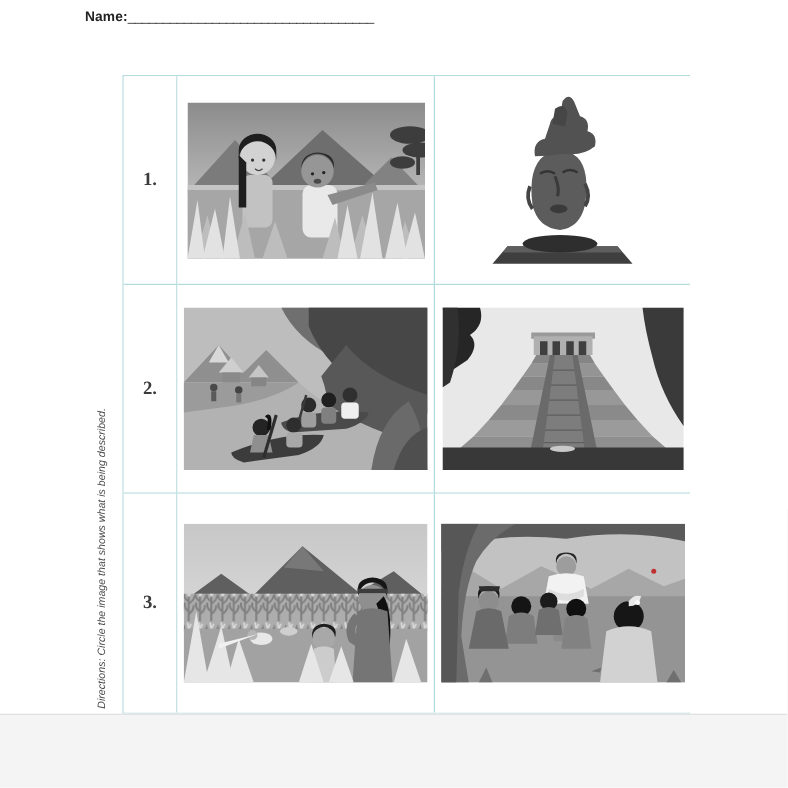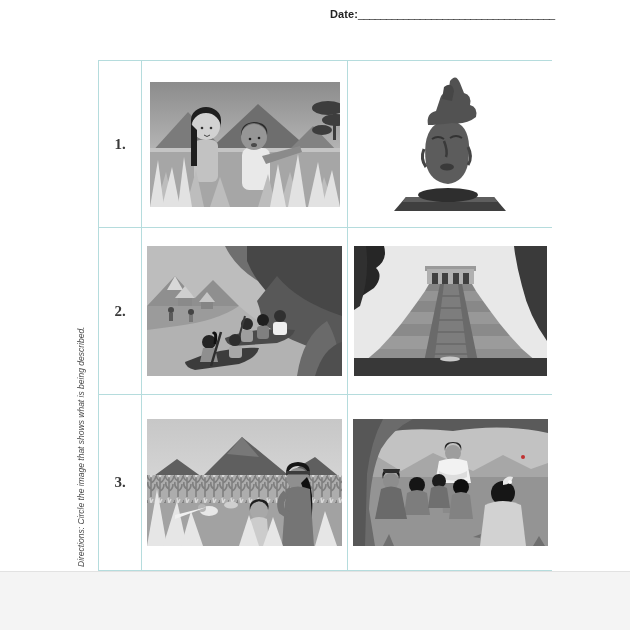--- a/index.html
+++ b/index.html
@@ -43,21 +43,21 @@
   .num{font-family:"Liberation Serif",serif;font-size:15px;font-weight:600;color:#3a3a3a;}
   .imgbox{display:block;}
   .imgbox svg{display:block;width:100%;height:100%;}
 </style>
 </head>
 <body>
 
 <div class="page">
 
   <div class="header">
-    <span class="field field-date"><span class="lbl">Date:</span><span class="line">___________________________________</span></span>
+    <span class="field"><span class="lbl">Name:</span><span class="line">___________________________________</span></span>
   </div>
 
   <div class="directions">Directions: Circle the image that shows what is being described.</div>
 
   <div class="wtable">
 
     <div class="cell">
       <span class="num">1.</span>
     </div>
     <div class="cell">

